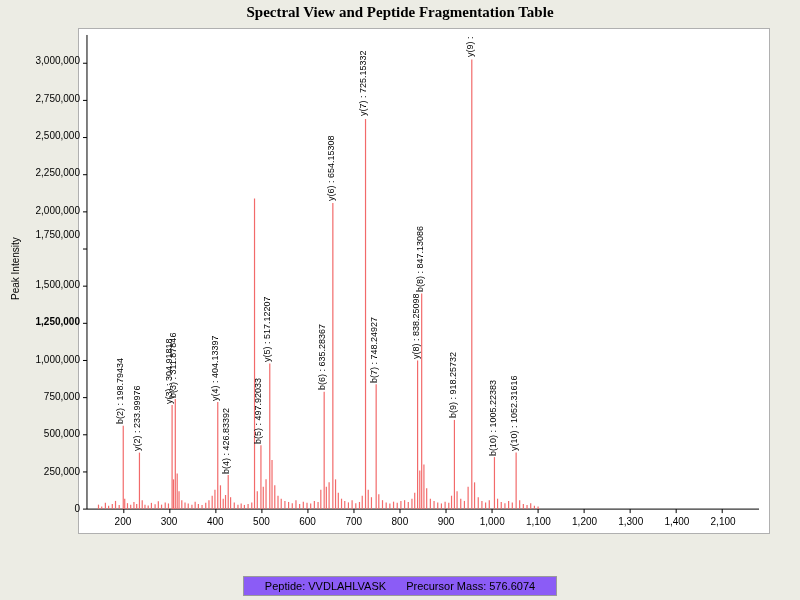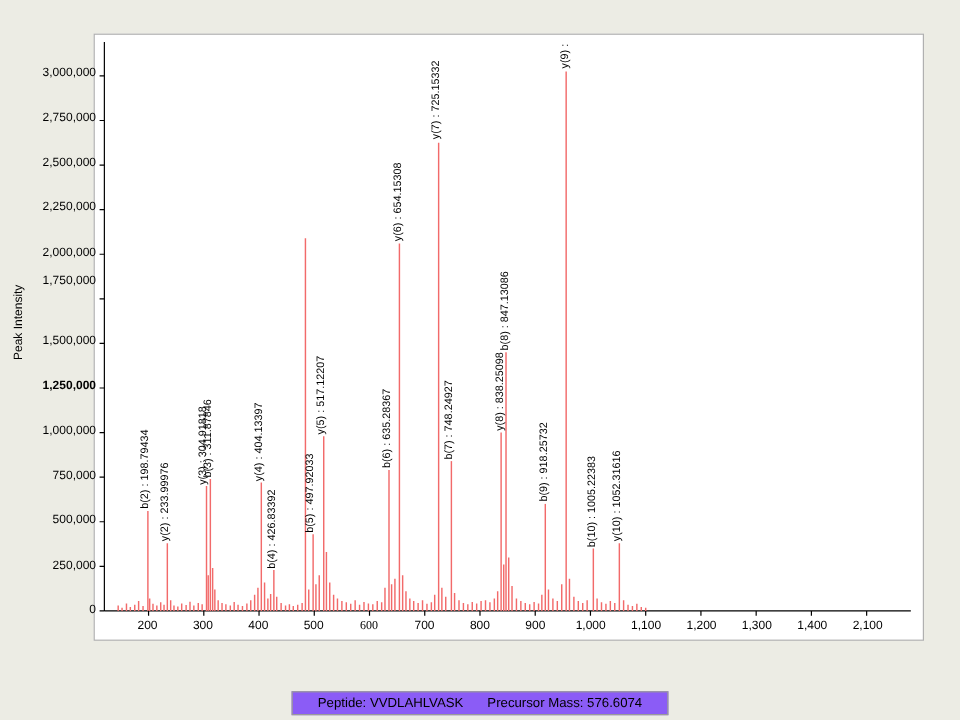--- a/index.html
+++ b/index.html
@@ -106,20 +106,21 @@
   }
   #footer-box span {
     white-space: nowrap;
   }
 </style>
 </head>
 <body>
 
 <div id="root">
 
+  <div id="chart-title">Spectral View and Peptide Fragmentation Table</div>
 
   <div id="ylabel-inner">Peak Intensity</div>
 
   <div id="plot-frame">
     <svg id="plot-canvas" viewBox="0 0 692 506" preserveAspectRatio="none">
         <g>
           <line x1="8" y1="6" x2="8" y2="482" stroke="#000" stroke-width="1"></line>
           <line x1="8" y1="482" x2="682" y2="482" stroke="#000" stroke-width="1"></line>
         </g>
         <g>
@@ -303,21 +304,21 @@
       <div class="tick-label-y" style="right: 720px; top: 229px;">1,750,000</div>
       <div class="tick-label-y" style="right: 720px; top: 204.587px;">2,000,000</div>
       <div class="tick-label-y" style="right: 720px; top: 167.286px;">2,250,000</div>
       <div class="tick-label-y" style="right: 720px; top: 129.984px;">2,500,000</div>
       <div class="tick-label-y" style="right: 720px; top: 92.6825px;">2,750,000</div>
       <div class="tick-label-y" style="right: 720px; top: 55.381px;">3,000,000</div>
       <div class="tick-label-x" style="left: 97.9315px; width: 50px; top: 516px;">200</div>
       <div class="tick-label-x" style="left: 144.096px; width: 50px; top: 516px;">300</div>
       <div class="tick-label-x" style="left: 190.26px; width: 50px; top: 516px;">400</div>
       <div class="tick-label-x" style="left: 236.425px; width: 50px; top: 516px;">500</div>
-      <div class="tick-label-x" style="left: 282.589px; width: 50px; top: 516px; font-family: Liberation Serif, serif;">600</div>
+      <div class="tick-label-x" style="left: 282.589px; width: 50px; top: 516px;">600</div>
       <div class="tick-label-x" style="left: 328.753px; width: 50px; top: 516px;">700</div>
       <div class="tick-label-x" style="left: 374.918px; width: 50px; top: 516px;">800</div>
       <div class="tick-label-x" style="left: 421.082px; width: 50px; top: 516px;">900</div>
       <div class="tick-label-x" style="left: 467.247px; width: 50px; top: 516px;">1,000</div>
       <div class="tick-label-x" style="left: 513.411px; width: 50px; top: 516px;">1,100</div>
       <div class="tick-label-x" style="left: 559.575px; width: 50px; top: 516px;">1,200</div>
       <div class="tick-label-x" style="left: 605.74px; width: 50px; top: 516px;">1,300</div>
       <div class="tick-label-x" style="left: 651.904px; width: 50px; top: 516px;">1,400</div>
       <div class="tick-label-x" style="left: 698.068px; width: 50px; top: 516px;">2,100</div>
     </div>

